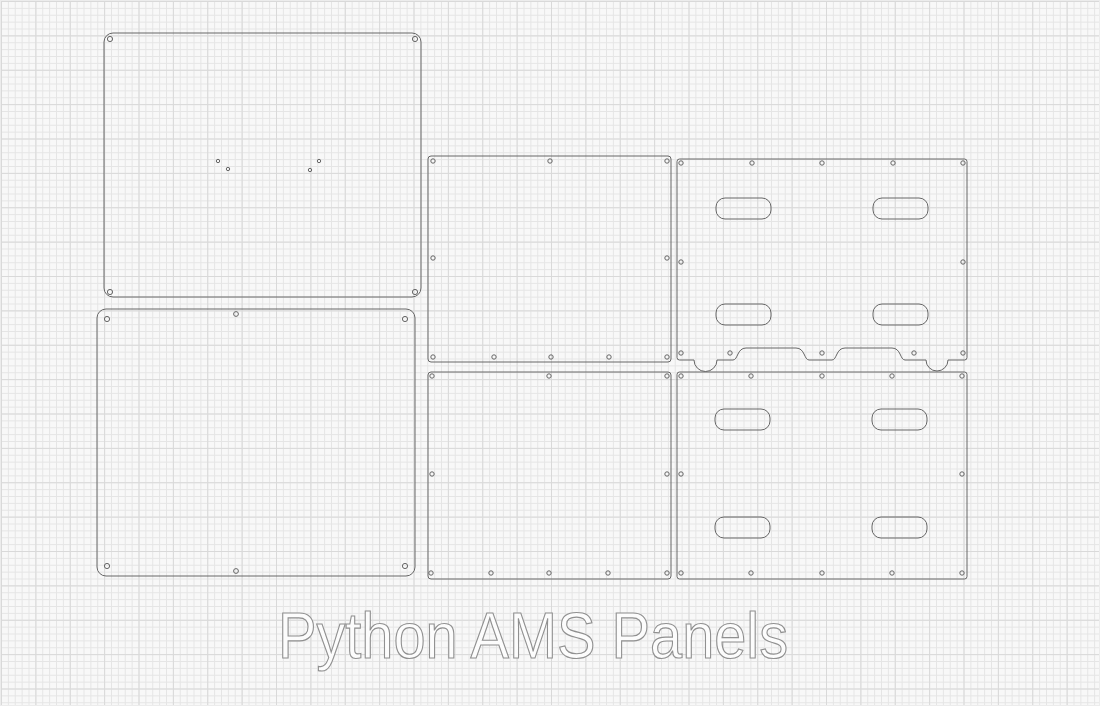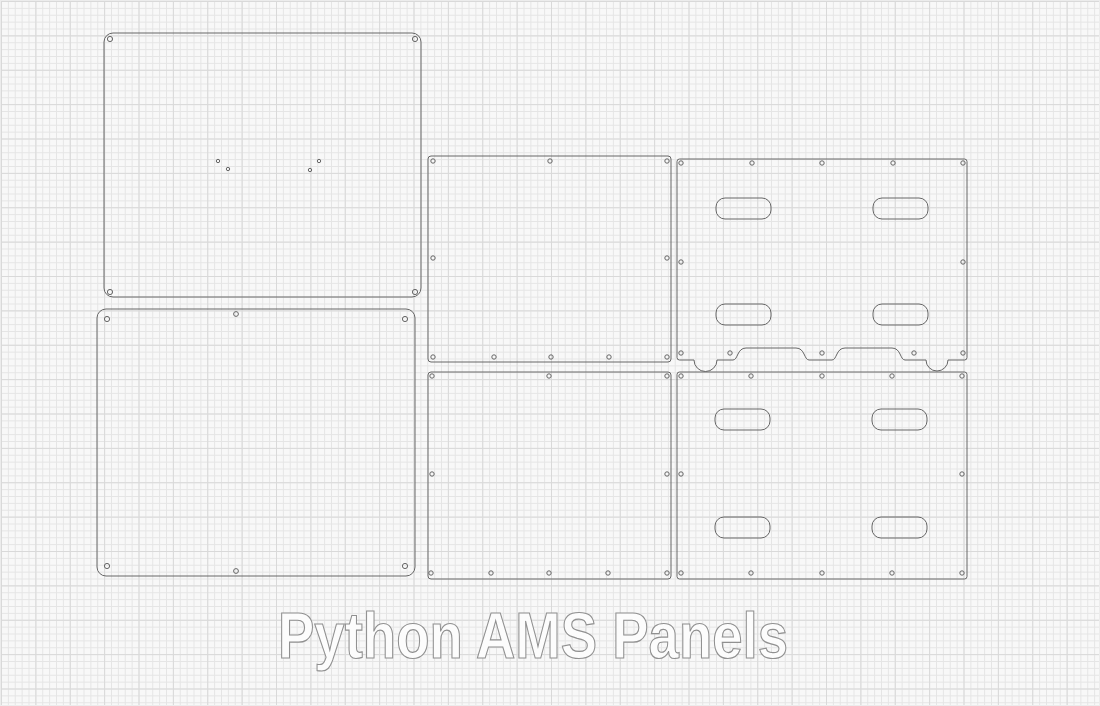--- a/index.html
+++ b/index.html
@@ -19,21 +19,20 @@
       linear-gradient(to bottom, var(--grid-major, #d9d9d9) 1px, transparent 1px),
       linear-gradient(to right,  var(--grid-minor, #e5e5e5) 1px, transparent 1px),
       linear-gradient(to bottom, var(--grid-minor, #e5e5e5) 1px, transparent 1px);
     background-size:
       34.375px 34.375px,
       34.375px 34.375px,
       6.875px 6.875px,
       6.875px 6.875px;
     border: 1px solid #ececec;
     box-sizing: border-box;
-    font-weight: bold;
   }
   .canvas svg {
     position: absolute;
     left: 0;
     top: 0;
     display: block;
   }
   .caption-text {
     font-family: "Liberation Sans", sans-serif;
     font-size: 64px;

